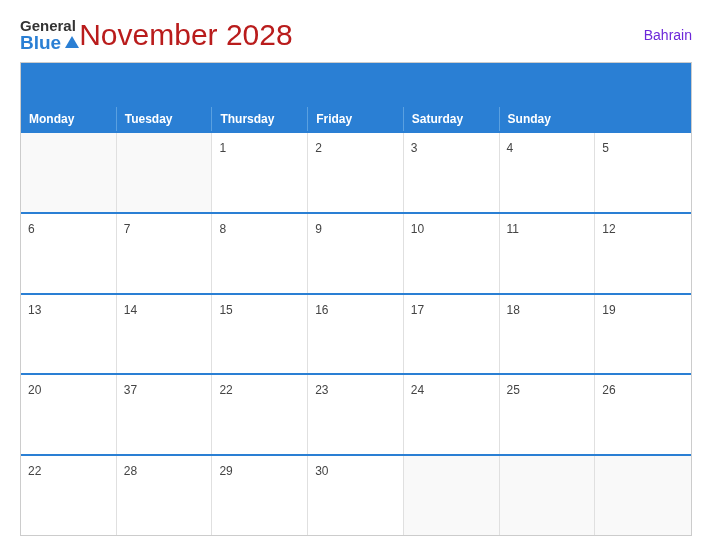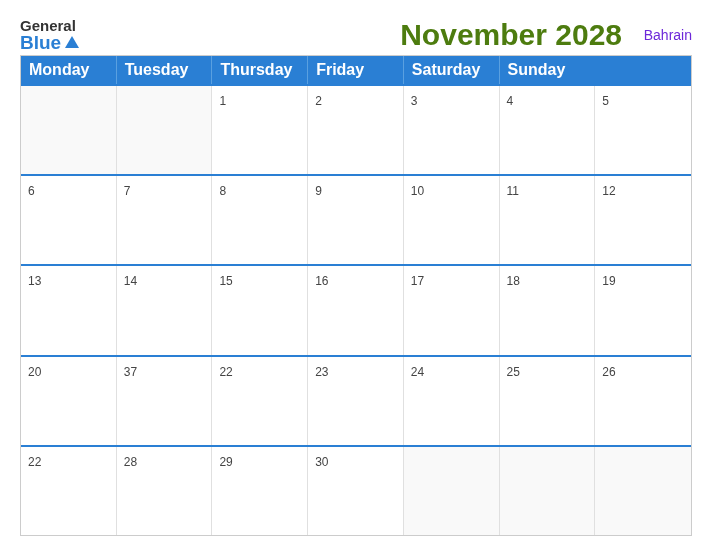--- a/index.html
+++ b/index.html
@@ -14,21 +14,21 @@
       width: 712px;
       height: 550px;
       padding: 18px 20px 14px 20px;
       display: flex;
       flex-direction: column;
     }
     .header {
       display: flex;
       align-items: center;
       justify-content: space-between;
-      margin-bottom: 3px;
+      margin-bottom: 10px;
     }
     .logo {
       display: flex;
       flex-direction: column;
       align-items: flex-start;
       line-height: 1;
     }
     .logo-general {
       font-size: 15px;
       font-weight: bold;
@@ -47,23 +47,23 @@
       height: 0;
       border-left: 7px solid transparent;
       border-right: 7px solid transparent;
       border-bottom: 12px solid #2a7fd4;
       display: inline-block;
       margin-left: 2px;
       margin-bottom: 1px;
     }
     .title {
       font-size: 30px;
-      color: #4d7c0f;
-      font-weight: bold;
-      text-align: right;
+      color: #b91c1c;
+      font-weight: normal;
+      text-align: left;
       flex: 1;
     }
     .country {
       font-size: 14px;
       color: #6d28d9;
       text-align: right;
       min-width: 70px;
     }
     .calendar {
       flex: 1;
@@ -71,25 +71,26 @@
       flex-direction: column;
       border: 1px solid #ccc;
     }
     .cal-header-row {
       display: grid;
       grid-template-columns: repeat(7, 1fr);
       background: #2a7fd4;
     }
     .cal-header-cell {
       color: #fff;
-      font-size: 16px;
+      font-size: 12px;
       font-weight: bold;
       padding: 5px 8px;
       border-right: 1px solid #5aa0e0;
       text-align: left;
+      margin-top: 44px;
     }
     .cal-header-cell:last-child {
       border-right: none;
     }
     .cal-body {
       flex: 1;
       display: flex;
       flex-direction: column;
     }
     .cal-week {

